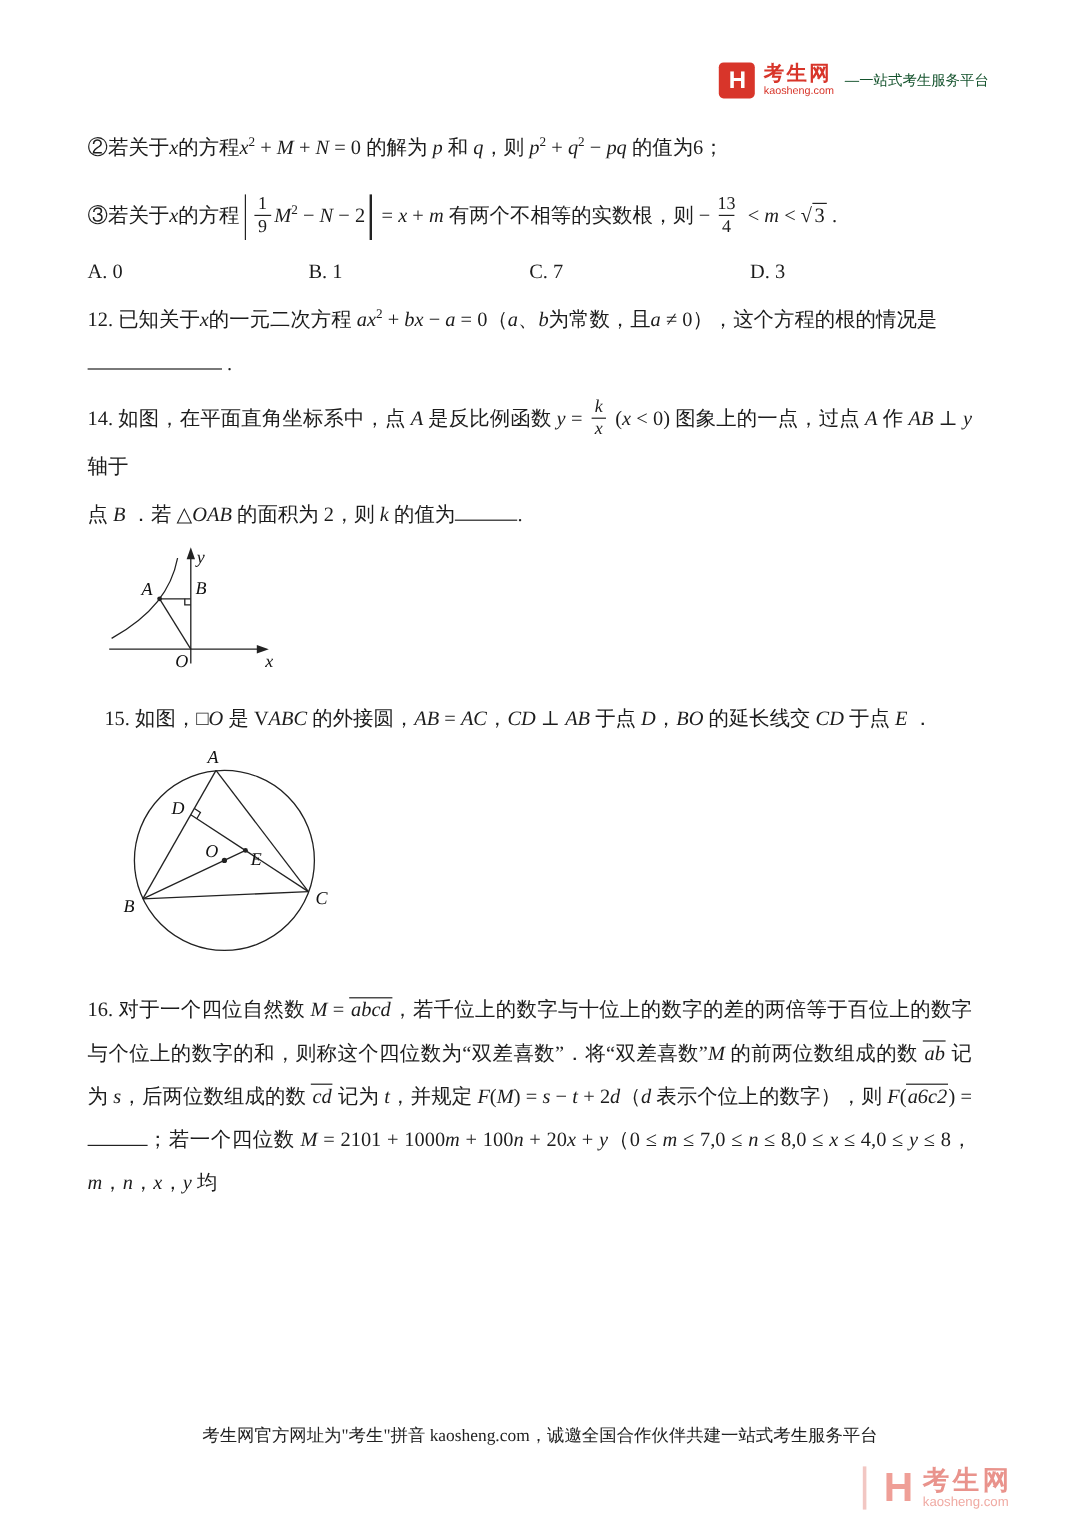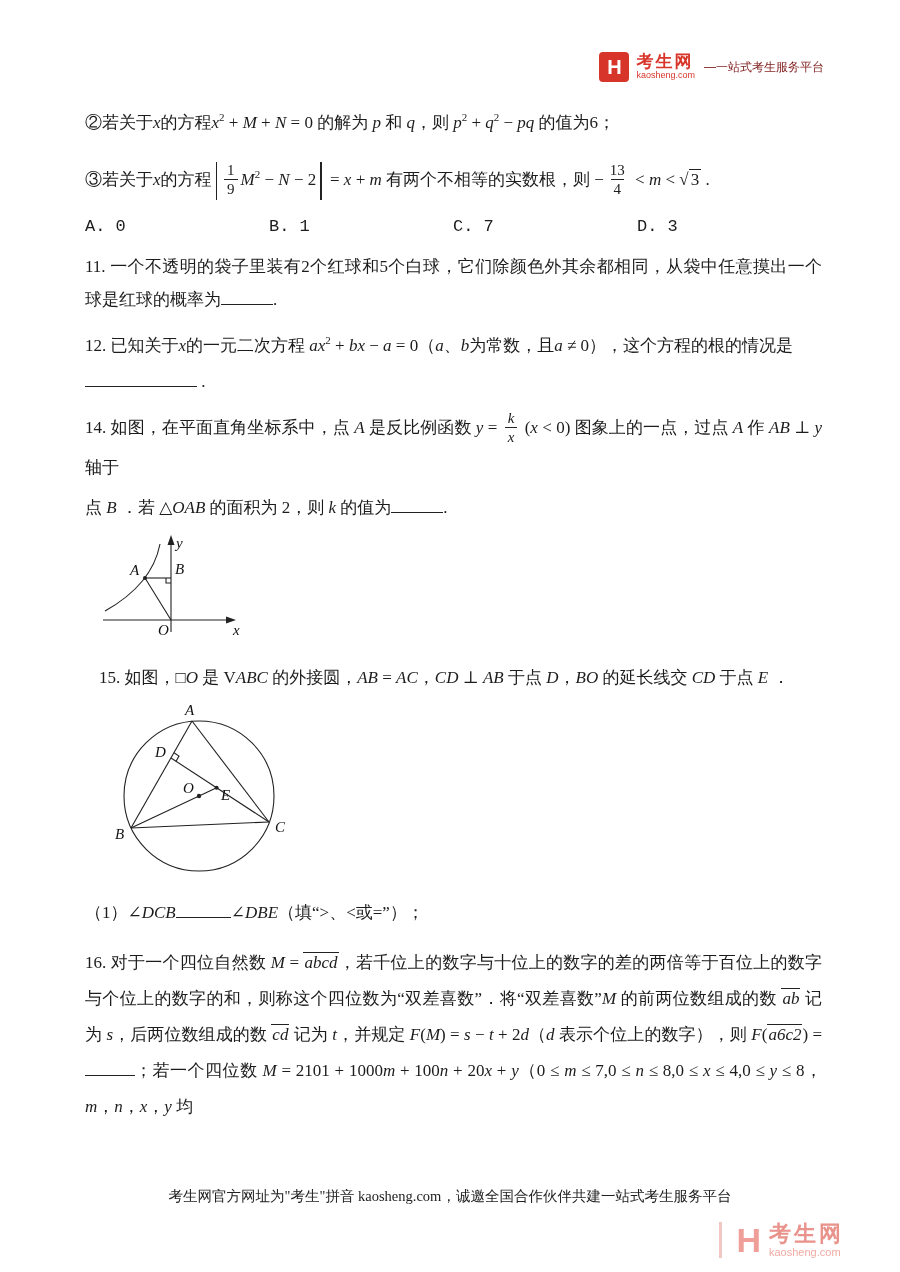--- a/index.html
+++ b/index.html
@@ -13,29 +13,29 @@
   .brand { position:absolute; top:52px; right:76px; display:flex; align-items:center; gap:7px; }
   .brand-icon {
     display:inline-flex; align-items:center; justify-content:center;
     width:30px; height:30px; background:#d8352a; color:#fff; border-radius:4px;
     font-family:"Liberation Sans","DejaVu Sans",sans-serif; font-weight:bold; font-size:20px;
   }
   .brand-col { display:flex; flex-direction:column; line-height:1.1; }
   .brand-name { color:#d8352a; font-weight:bold; font-size:17px; letter-spacing:2px;
     font-family:"Liberation Sans","DejaVu Sans",sans-serif; }
   .brand-domain { color:#d8352a; font-size:9px; font-family:"Liberation Sans","DejaVu Sans",sans-serif; }
-  .brand-tagline { color:#7f1d1d; font-size:12px; margin-left:2px;
+  .brand-tagline { color:#14532d; font-size:12px; margin-left:2px;
     font-family:"Liberation Sans","DejaVu Sans",sans-serif;text-align:right; }
   
-  .content { position:absolute; left:85px; top:100px; width:737px; }
+  .content { position:absolute; left:73px; top:100px; width:737px; }
   .line { line-height:33px; text-align:justify; }
   .stmt2 { margin-top:6px; }
   .stmt3 { margin-top:16px; line-height:50px; }
   .options { display:flex; margin-top:12px; }
-  .options span { width:184px;font-family:Liberation Mono, monospace; }
+  .options span { width:184px; }
   .section-title { margin-top:14px; font-size:18px; font-weight:bold; }
   .q11 { margin-top:14px; }
   .q12 { margin-top:12px; line-height:36px; }
   .q13 { margin-top:8px; line-height:36px; }
   .q14 { margin-top:8px; line-height:40px; }
   .q15 { margin-top:6px; line-height:34px;margin-left:14px; }
   .q15sub { margin-top:8px; line-height:34px; }
   .q16 { margin-top:15px; line-height:36px; }
   .fig { display:block; }
   .fig14 { margin:4px 0 4px 8px; }
@@ -98,21 +98,20 @@
         </span><span> &lt; </span><span class="mi">m</span><span> &lt; </span><span class="sqrt"><span class="rad">√</span><span class="radbody">3</span></span><span> .</span></p>
 
     <div class="options">
       <span>A. 0</span>
       <span>B. 1</span>
       <span>C. 7</span>
       <span>D. 3</span>
     </div>
 
 
-    <p class="line q11"><span>11. 一个不透明的袋子里装有2个红球和5个白球，它们除颜色外其余都相同，从袋中任意摸出一个球是红球的概率为</span><span class="blank" style="width: 52px;"></span><span>.</span></p>
     <p class="line q12"><span>12. 已知关于</span><span class="mi">x</span><span>的一元二次方程 </span><span class="mi">ax</span><sup class="msup">2</sup><span> + </span><span class="mi">bx</span><span> − </span><span class="mi">a</span><span> = 0（</span><span class="mi">a</span><span>、</span><span class="mi">b</span><span>为常数，且</span><span class="mi">a</span><span> ≠ 0），这个方程的根的情况是</span><br><span class="blank" style="width: 112px;"></span><span> .</span></p>
     <p class="line q14"><span>14. 如图，在平面直角坐标系中，点 </span><span class="mi">A</span><span> 是反比例函数 </span><span class="mi">y</span><span> = </span><span class="frac it">
           <span class="num">k</span>
           <span class="den">x</span>
         </span><span> (</span><span class="mi">x</span><span> &lt; 0) 图象上的一点，过点 </span><span class="mi">A</span><span> 作 </span><span class="mi">AB</span><span> ⊥ </span><span class="mi">y</span><span> 轴于</span><br><span>点 </span><span class="mi">B</span><span> ．若 △</span><span class="mi">OAB</span><span> 的面积为 2，则 </span><span class="mi">k</span><span> 的值为</span><span class="blank" style="width: 52px;"></span><span>.</span></p>
 
     <figure class="fig fig14">
       <svg width="160" height="118" viewBox="0 0 160 118">
         <g class="stroke">
           <line x1="78" y1="10" x2="78" y2="100"></line>
@@ -154,21 +153,20 @@
         <circle class="fill" cx="137.6" cy="86.7" r="2"></circle>
         <text class="lbl" x="106" y="14">A</text>
         <text class="lbl" x="36" y="138">B</text>
         <text class="lbl" x="196" y="131">C</text>
         <text class="lbl" x="76" y="56">D</text>
         <text class="lbl" x="104" y="92">O</text>
         <text class="lbl" x="142" y="99">E</text>
       </svg>
     </figure>
 
-    <p class="line q15sub"><span>（1）∠</span><span class="mi">DCB</span><span class="blank" style="width: 55px;"></span><span>∠</span><span class="mi">DBE</span><span>（填“&gt;、&lt;或=”）；</span></p>
 
     <p class="line q16"><span>16. 对于一个四位自然数 </span><span class="mi">M</span><span> = </span><span class="ov mi">abcd</span><span>，若千位上的数字与十位上的数字的差的两倍等于百位上的数字与个位上的数字的和，则称这个四位数为“双差喜数”．将“双差喜数”</span><span class="mi">M</span><span> 的前两位数组成的数 </span><span class="ov mi">ab</span><span> 记为 </span><span class="mi">s</span><span>，后两位数组成的数 </span><span class="ov mi">cd</span><span> 记为 </span><span class="mi">t</span><span>，并规定 </span><span class="mi">F</span><span>(</span><span class="mi">M</span><span>) = </span><span class="mi">s</span><span> − </span><span class="mi">t</span><span> + 2</span><span class="mi">d</span><span>（</span><span class="mi">d</span><span> 表示个位上的数字），则 </span><span class="mi">F</span><span>(</span><span class="ov mi">a6c2</span><span>) = </span><span class="blank" style="width: 50px;"></span><span>；若一个四位数 </span><span class="mi">M</span><span> = 2101 + 1000</span><span class="mi">m</span><span> + 100</span><span class="mi">n</span><span> + 20</span><span class="mi">x</span><span> + </span><span class="mi">y</span><span>（0 ≤ </span><span class="mi">m</span><span> ≤ 7,0 ≤ </span><span class="mi">n</span><span> ≤ 8,0 ≤ </span><span class="mi">x</span><span> ≤ 4,0 ≤ </span><span class="mi">y</span><span> ≤ 8，</span><span class="mi">m</span><span>，</span><span class="mi">n</span><span>，</span><span class="mi">x</span><span>，</span><span class="mi">y</span><span> 均</span></p>
 
   </main>
 
   <footer class="footer">考生网官方网址为"考生"拼音 kaosheng.com，诚邀全国合作伙伴共建一站式考生服务平台</footer>
 
   <div class="watermark">
     <span class="wm-icon">H</span>
     <span class="wm-col">

